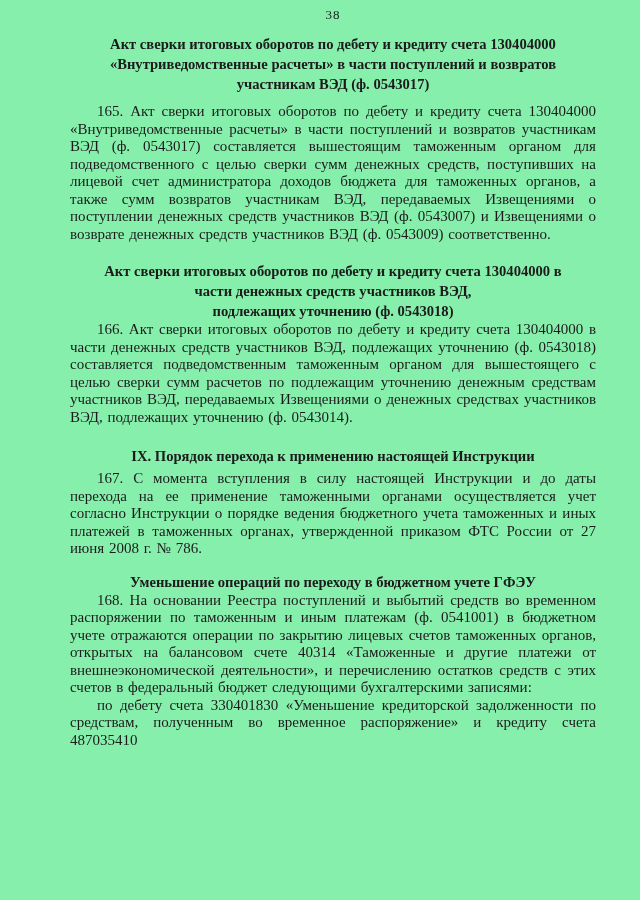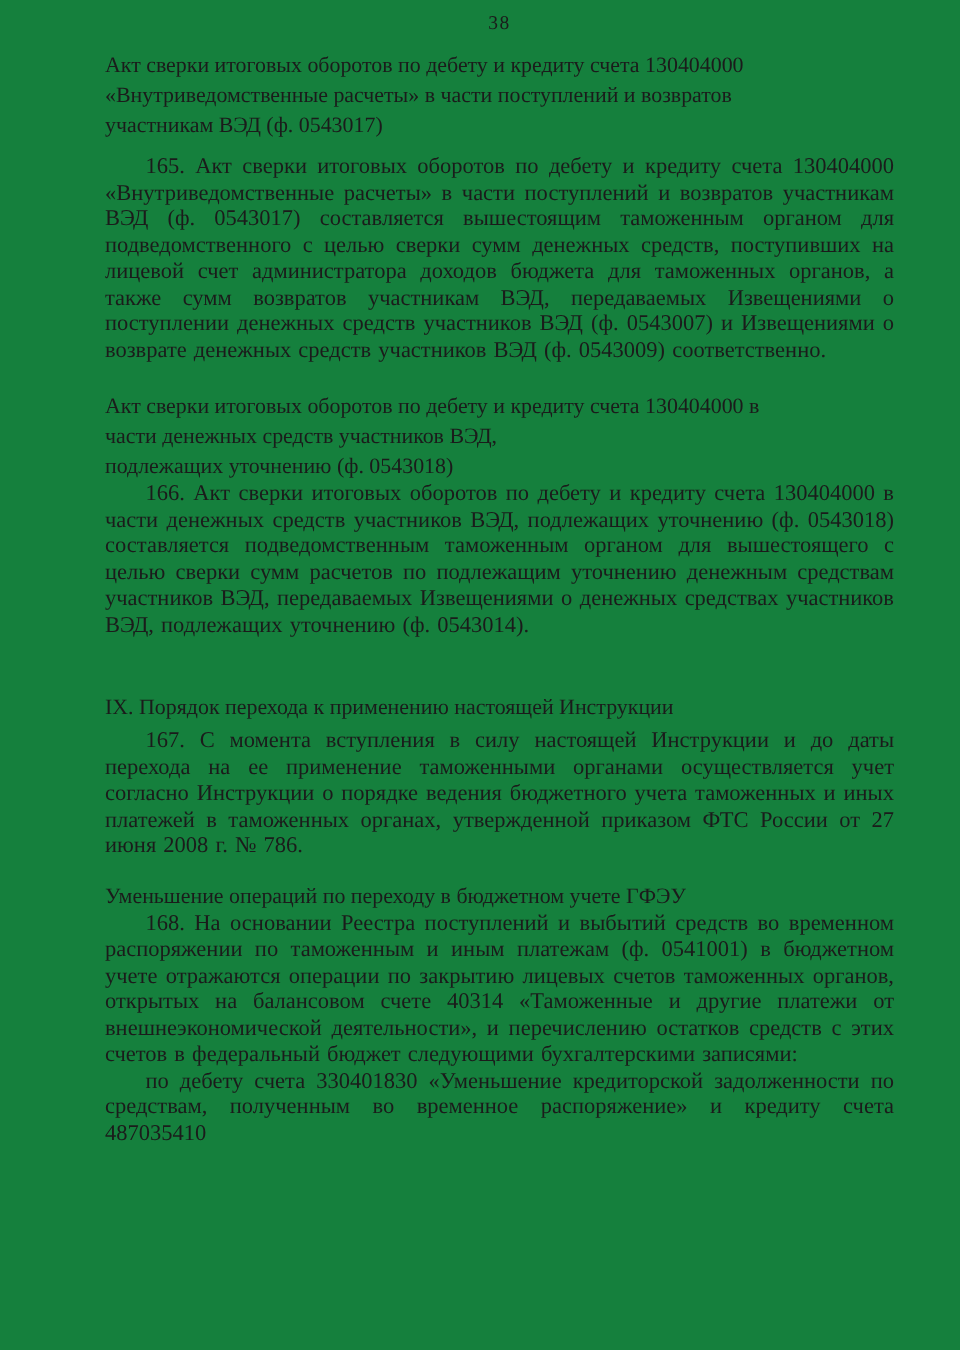--- a/index.html
+++ b/index.html
@@ -4,54 +4,55 @@
 <style>
   html, body {
     margin: 0;
     padding: 0;
     background: #ffffff;
   }
   .page {
     position: relative;
     width: 640px;
     height: 900px;
-    background: #15803d;
+    background: #86efac;
     box-sizing: border-box;
     padding: 8px 44px 0 70px;
     overflow: hidden;
     font-family: "Liberation Serif", "DejaVu Serif", serif;
     color: #1b1b1b;
   }
   .page-number {
     text-align: center;
     font-size: 13px;
     line-height: 14px;
     margin: 0 0 12px 0;
     letter-spacing: 1px;
   }
   .doc-heading {
-    font-weight: normal;
+    font-weight: bold;
+    text-align: center;
     white-space: pre-line;
     font-size: 14.6px;
     line-height: 20px;
     margin: 0;
   }
   .body-para {
     text-align: justify;
     text-indent: 27px;
     font-size: 15px;
     line-height: 17.5px;
     margin: 0;
     word-spacing: 1px;
   }
   .mt-h1   { margin-top: 11px; }
   .mt-p165 { margin-top: 9px;  }
   .mt-h2   { margin-top: 18px; }
   .mt-p166 { }
-  .mt-hix  { margin-top: 36px; }
+  .mt-hix  { margin-top: 20px; }
   .mt-p167 { margin-top: 4px; }
   .mt-hgf  { margin-top: 14px; }
   .mt-p168 { }
   .mt-none { margin-top: 0; }
 </style>
 </head>
 <body>
 
 <div class="page">
 

